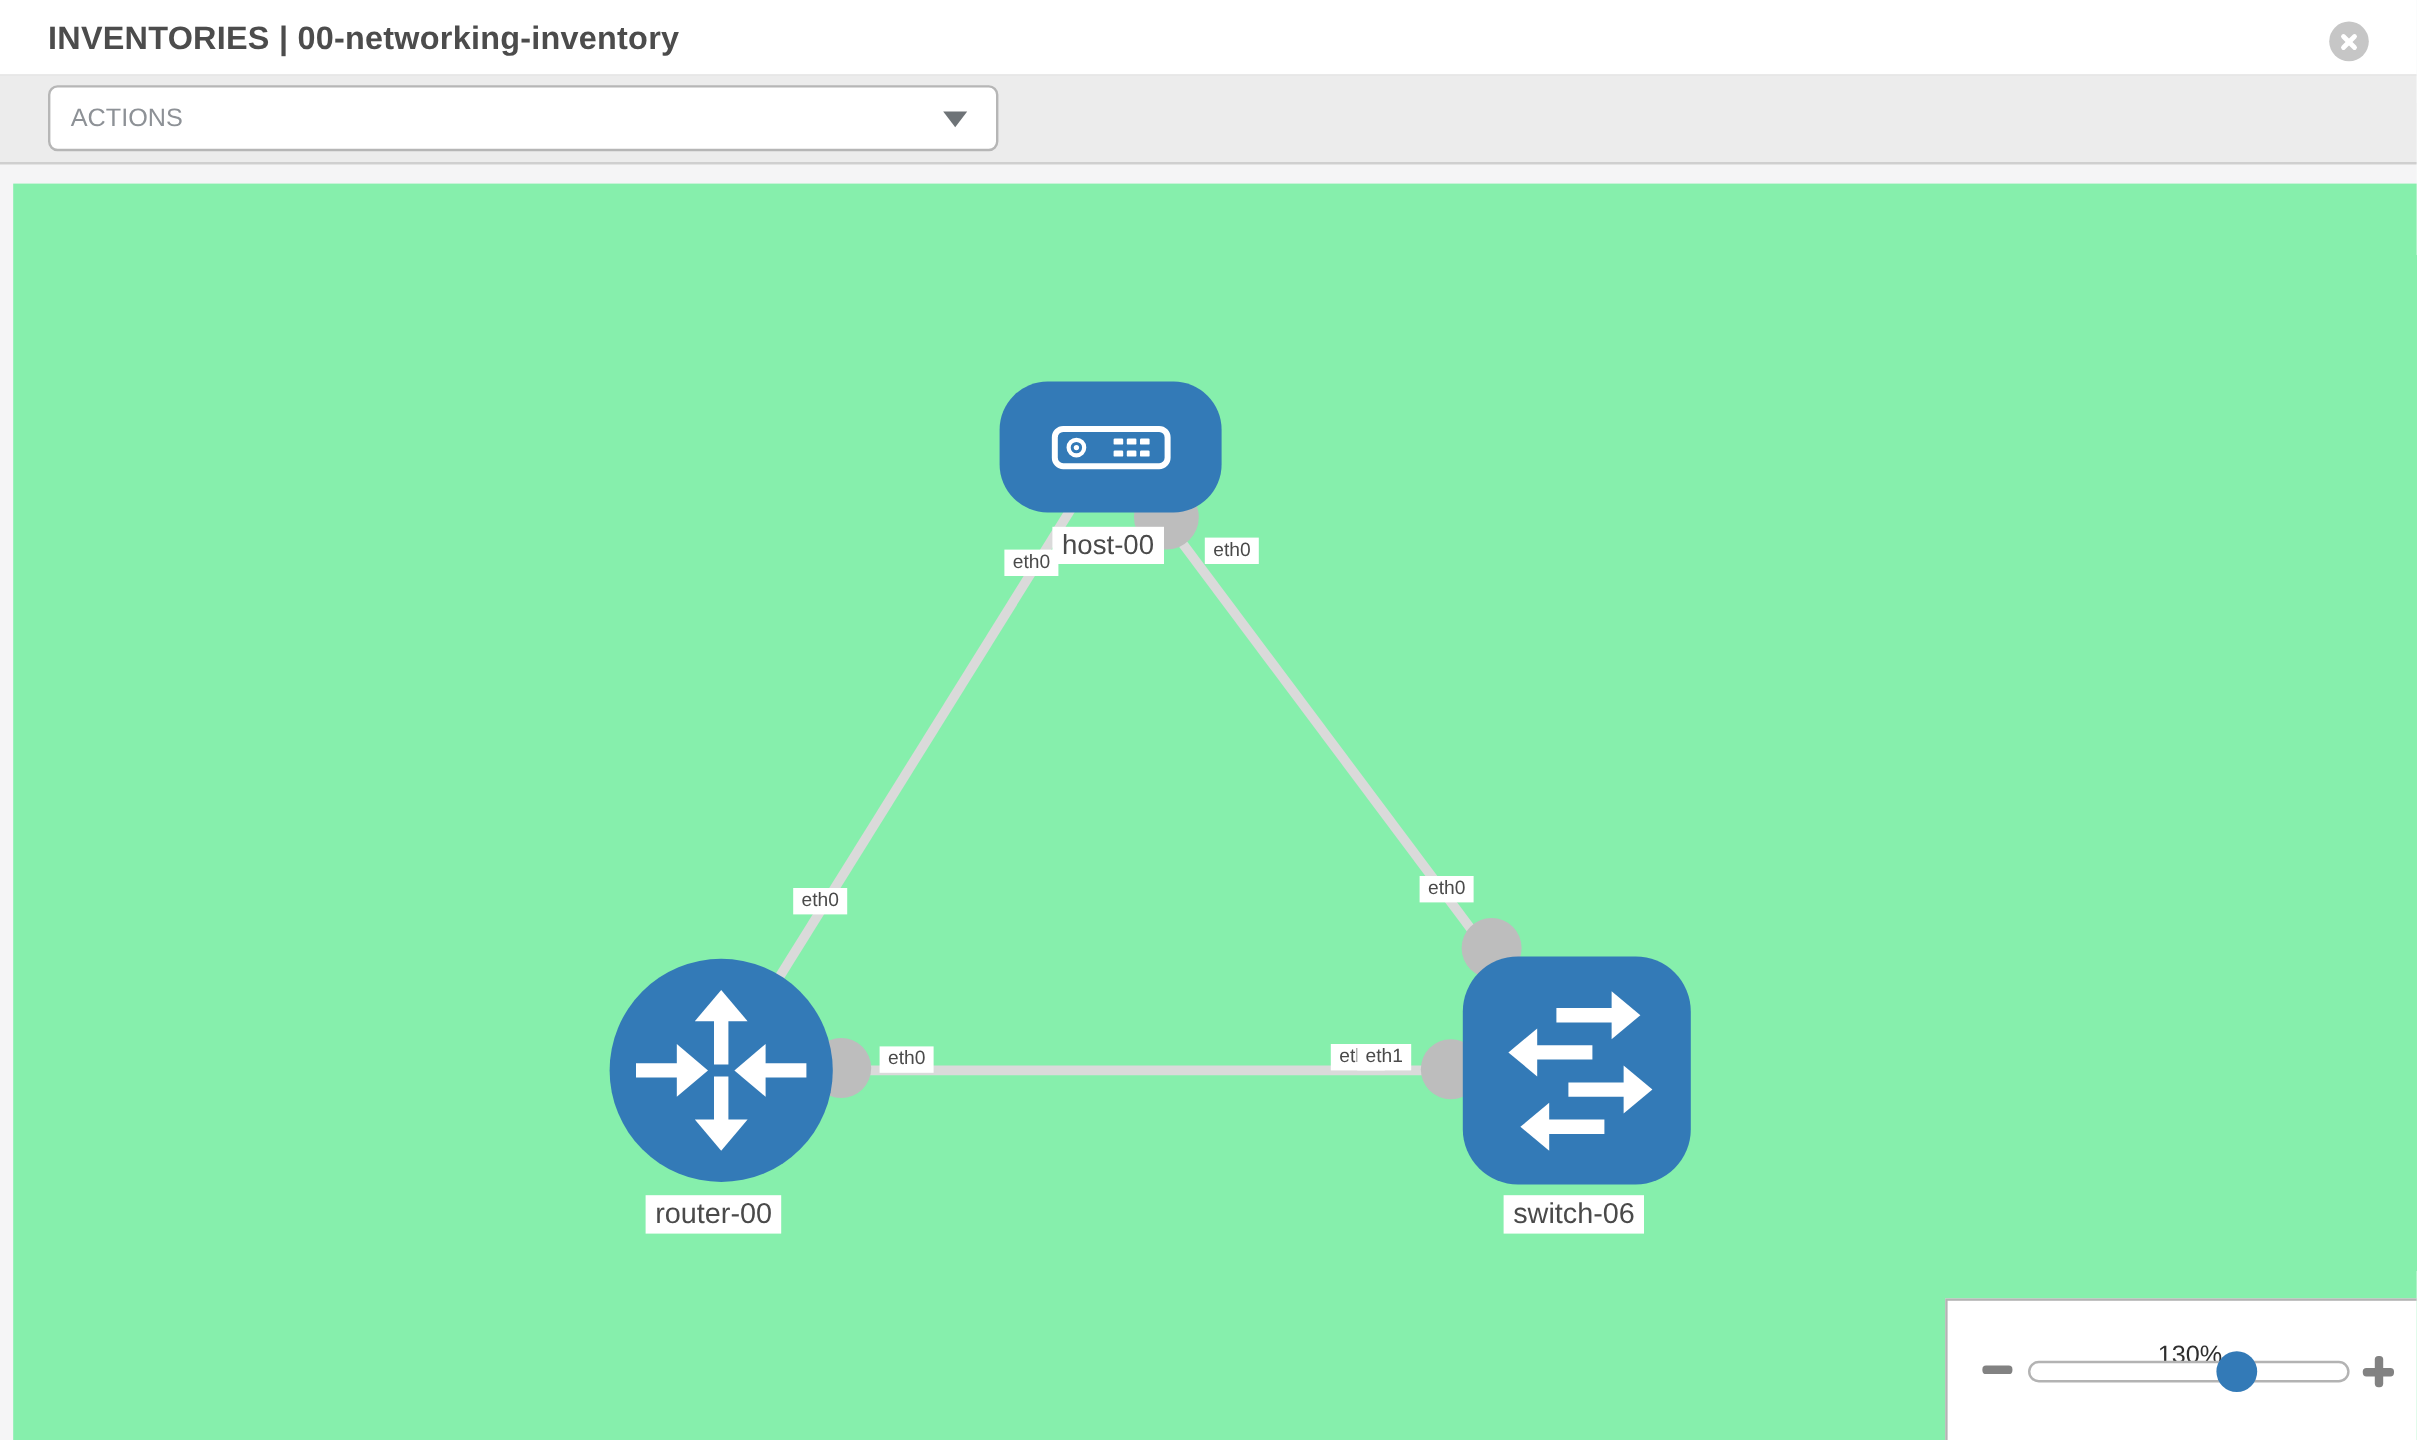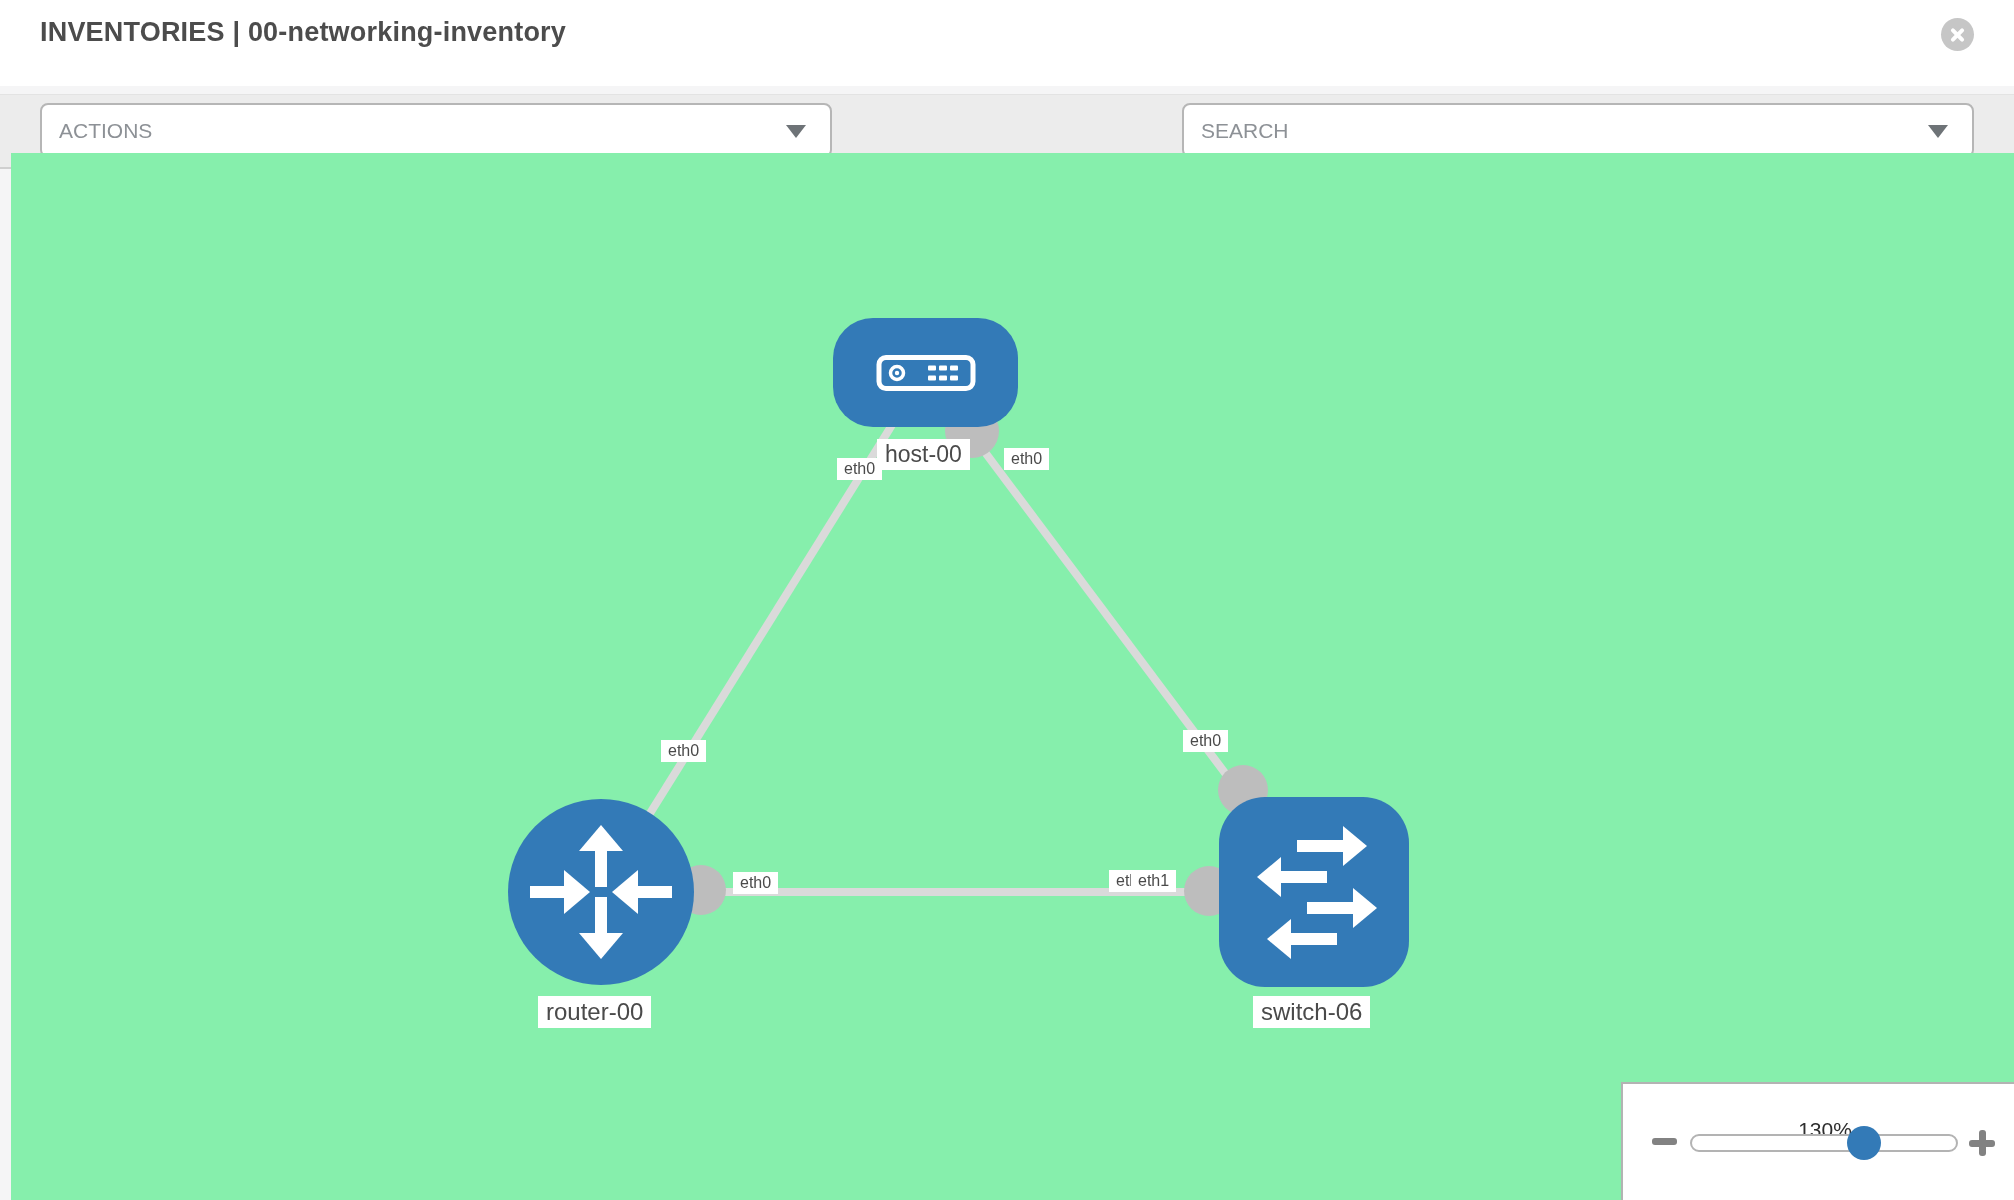--- a/index.html
+++ b/index.html
@@ -7,21 +7,21 @@
 
   
   .header{position:absolute;left:0;top:0;width:2014px;height:86px;background:#ffffff;}
   .page-title{position:absolute;left:40px;top:17px;font-size:27px;font-weight:bold;color:#4c4c4c;letter-spacing:.2px;}
   .close-btn{position:absolute;left:1941px;top:18px;width:33px;height:33px;border-radius:50%;background:#c6c6c6;cursor:pointer;}
   .close-btn .bar{position:absolute;left:8px;top:14.5px;width:17px;height:4px;border-radius:2px;background:#ffffff;}
   .close-btn .bar.a{transform:rotate(45deg);}
   .close-btn .bar.b{transform:rotate(-45deg);}
 
   
-  .toolbar{position:absolute;left:0;top:94px;width:2014px;height:75px;background:#ececec;border-top:1px solid #e3e3e3;border-bottom:2px solid #cfcfcf;box-sizing:border-box;}
+  .toolbar{position:absolute;left:0;top:62px;width:2014px;height:75px;background:#ececec;border-top:1px solid #e3e3e3;border-bottom:2px solid #cfcfcf;box-sizing:border-box;}
   .select-box{position:absolute;top:8px;height:55px;width:792px;background:#ffffff;border:2px solid #b6b6b6;border-radius:8px;box-sizing:border-box;cursor:pointer;}
   .select-box .val{position:absolute;left:17px;top:0;line-height:51px;font-size:21px;color:#8d9196;}
   .caret{position:absolute;right:24px;top:20px;width:0;height:0;border-left:10px solid transparent;border-right:10px solid transparent;border-top:13px solid #6e7377;}
   .tool-icon{position:absolute;top:100px;cursor:pointer;}
 
   
   .canvas{position:absolute;left:11px;top:153px;width:2014px;height:1047px;background:#86efac;}
   .canvas svg.wires{position:absolute;left:0;top:0;z-index:1;}
   .node{position:absolute;z-index:2;background:#337ab7;display:flex;align-items:center;justify-content:center;cursor:pointer;}
   .node-host{left:822px;top:165px;width:185px;height:109px;border-radius:40px;}
@@ -62,24 +62,20 @@
     </div>
 
     <svg class="tool-icon" style="left:1052px;" width="30" height="30" viewBox="0 0 512 512">
       <path fill="#72777d" d="M507.73 109.1c-2.24-9.03-13.54-12.09-20.12-5.51l-74.36 74.36-67.88-11.31-11.31-67.88 74.36-74.36c6.62-6.62 3.43-17.9-5.66-20.16-47.38-11.74-99.55.91-136.58 37.93-39.64 39.64-50.55 97.1-34.05 147.2L18.74 402.76c-24.99 24.99-24.99 65.51 0 90.5 24.99 24.99 65.51 24.99 90.5 0l213.21-213.21c50.12 16.71 107.47 5.68 147.37-34.22 37.07-37.07 49.7-89.32 37.91-136.73zM64 472c-13.25 0-24-10.75-24-24 0-13.26 10.75-24 24-24s24 10.74 24 24c0 13.25-10.75 24-24 24z"></path>
     </svg>
 
     <svg class="tool-icon" style="left:1118px;" width="32" height="32" viewBox="0 0 512 512">
       <path fill="#72777d" transform="scale(-1,1) translate(-512,0)" d="M512 176.001C512 273.203 433.202 352 336 352c-11.22 0-22.19-1.062-32.827-3.069l-24.012 27.014A23.999 23.999 0 0 1 261.223 384H224v40c0 13.255-10.745 24-24 24h-40v40c0 13.255-10.745 24-24 24H24c-13.255 0-24-10.745-24-24v-78.059c0-6.365 2.529-12.47 7.029-16.971l161.802-161.802C163.108 213.814 160 195.271 160 176 160 78.798 238.797.001 335.999 0 433.488-.001 512 78.511 512 176.001zM336 128c0 26.51 21.49 48 48 48s48-21.49 48-48-21.49-48-48-48-48 21.49-48 48z"></path>
     </svg>
 
-    <div class="select-box" style="left:1182px;">
-      <span class="val">SEARCH</span>
-      <span class="caret"></span>
-    </div>
   </div>
 
   <div class="canvas">
 
     <svg class="wires" width="2014" height="1047">
       <g stroke="#dadada" stroke-width="8">
         <line x1="914" y1="219" x2="590" y2="739"></line>
         <line x1="914" y1="219" x2="1303" y2="739"></line>
         <line x1="590" y1="739" x2="1303" y2="739"></line>
       </g>

